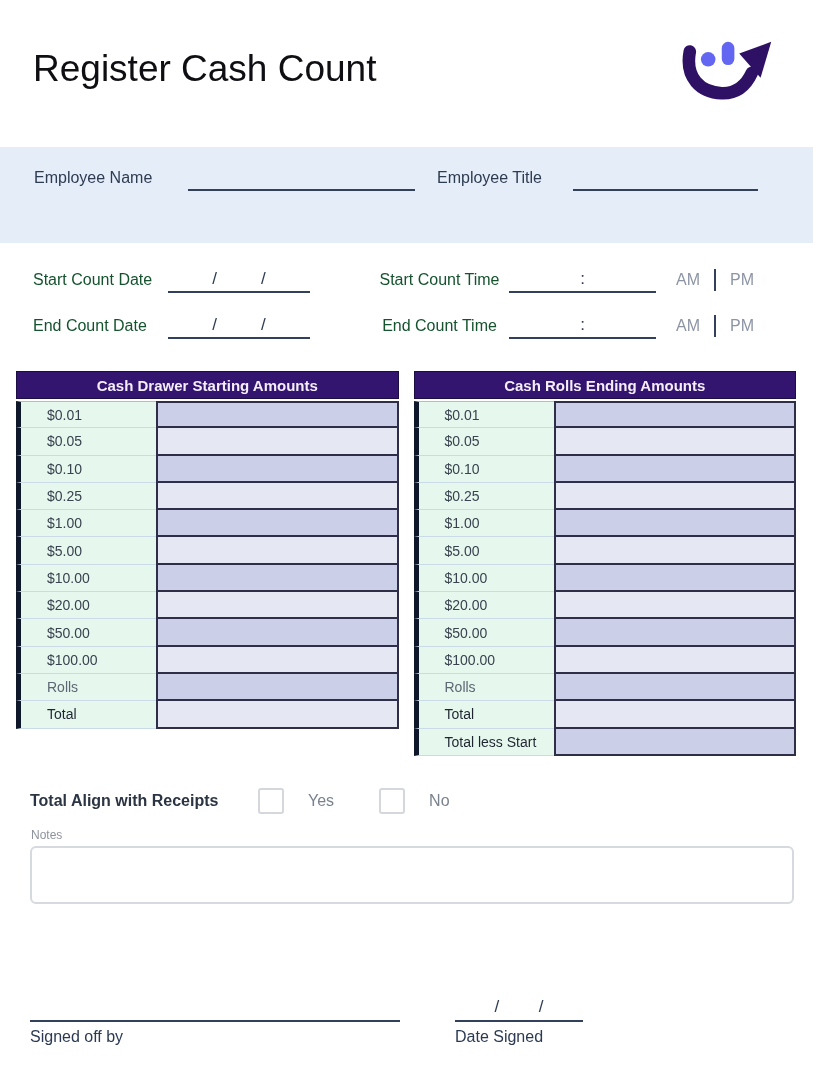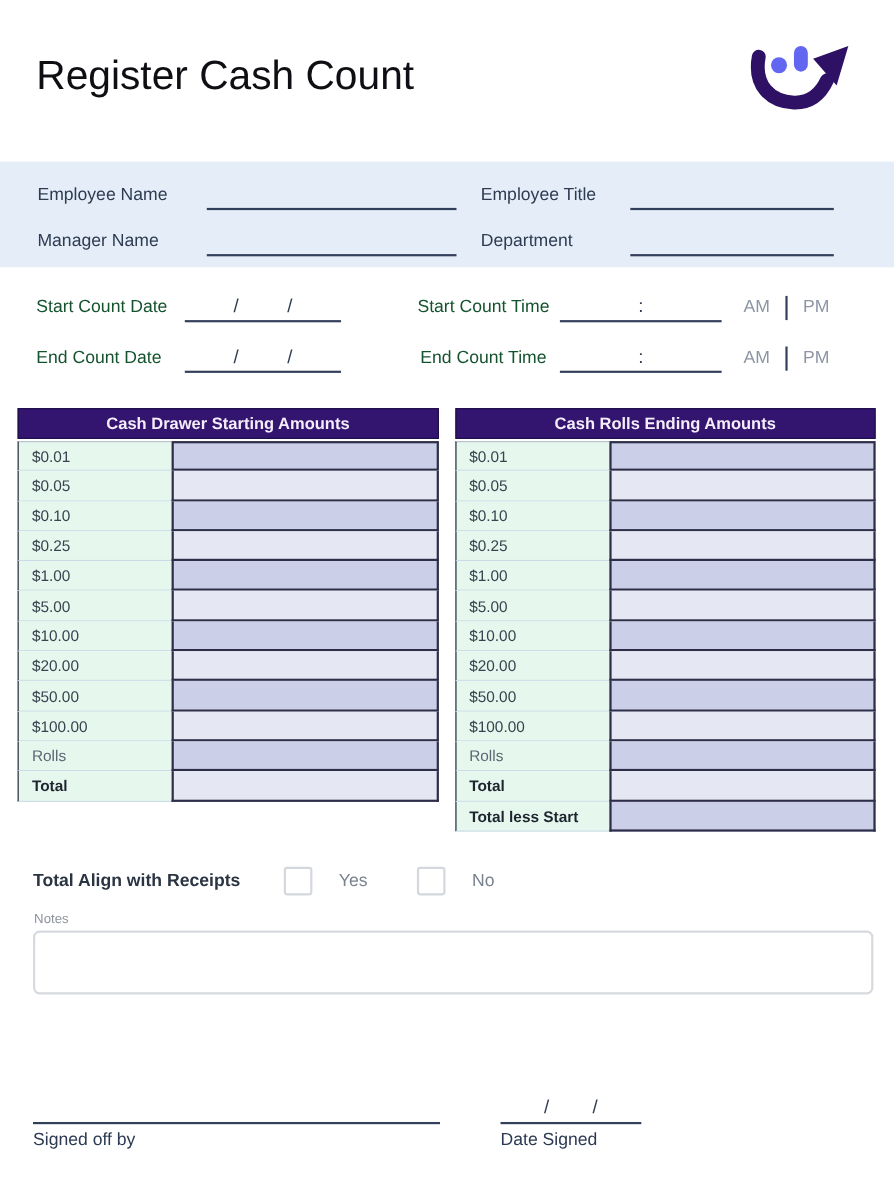--- a/index.html
+++ b/index.html
@@ -37,24 +37,24 @@
   .ampm.am { margin-left: 20px; }
   .ampm-divider { width: 2px; height: 22px; background: #33405c; margin: 0 14px 6px 14px; }
 
   
   .tables { display: flex; gap: 15px; padding: 0 17px 0 16px; margin-top: 28px; align-items: flex-start; }
   .cash-table { flex: 1; }
   .t-header { height: 28px; background: #331570; border: 1px solid #1c0d45; margin-bottom: 2px;
               display: flex; align-items: center; justify-content: center;
               color: #f5eefa; font-size: 15px; font-weight: bold; }
   .t-row { display: grid; grid-template-columns: 140px 1fr; height: 27.3px; }
-  .t-label { background: #e6f8ee; border-left: 1px solid #0f172a; border-bottom: 1px solid #cadbe7;
-             display: flex; align-items: center; padding-left: 12px; font-size: 14px; color: #39424e; }
+  .t-label { background: #e6f8ee; border-left: 5px solid #0f172a; border-bottom: 1px solid #cadbe7;
+             display: flex; align-items: center; padding-left: 26px; font-size: 14px; color: #39424e; }
   .t-row:first-child .t-label { border-top: 1px solid #b3bccd; }
-  .t-label.bold { font-weight: bold; color: #1e2530; }
+  .t-label.bold { font-weight: normal; color: #1e2530; }
   .t-label.muted { color: #5d6673; }
   .t-val { border: 2px solid #2e2e48; border-top: 0; }
   .t-row:first-child .t-val { border-top: 2px solid #2e2e48; }
   .t-val.shade-a { background: #cbd0e8; }
   .t-val.shade-b { background: #e5e7f3; }
 
   
   .receipts { display: flex; align-items: center; padding-left: 30px; margin-top: 32px; height: 26px; }
   .receipts-label { font-size: 16px; font-weight: bold; color: #2b3442; width: 228px; }
   .checkbox { width: 26px; height: 26px; border: 2px solid #d4d8dd; border-radius: 3px; background: #fff; }
@@ -92,26 +92,20 @@
     </svg>
   </div>
 
   <div class="band">
     <div class="band-row">
       <div class="band-label l1">Employee Name</div>
       <div class="write-line w1"></div>
       <div class="band-label l2">Employee Title</div>
       <div class="write-line w2"></div>
     </div>
-    <div class="band-row">
-      <div class="band-label l1">Manager Name</div>
-      <div class="write-line w1"></div>
-      <div class="band-label l2">Department</div>
-      <div class="write-line w2"></div>
-    </div>
   </div>
 
   <div class="dates">
     <div class="date-row">
       <div class="lbl date">Start Count Date</div>
       <div class="field-line date-line">
         <span class="sep">/</span>
         <span class="sep">/</span>
       </div>
       <div class="lbl time">Start Count Time</div>

